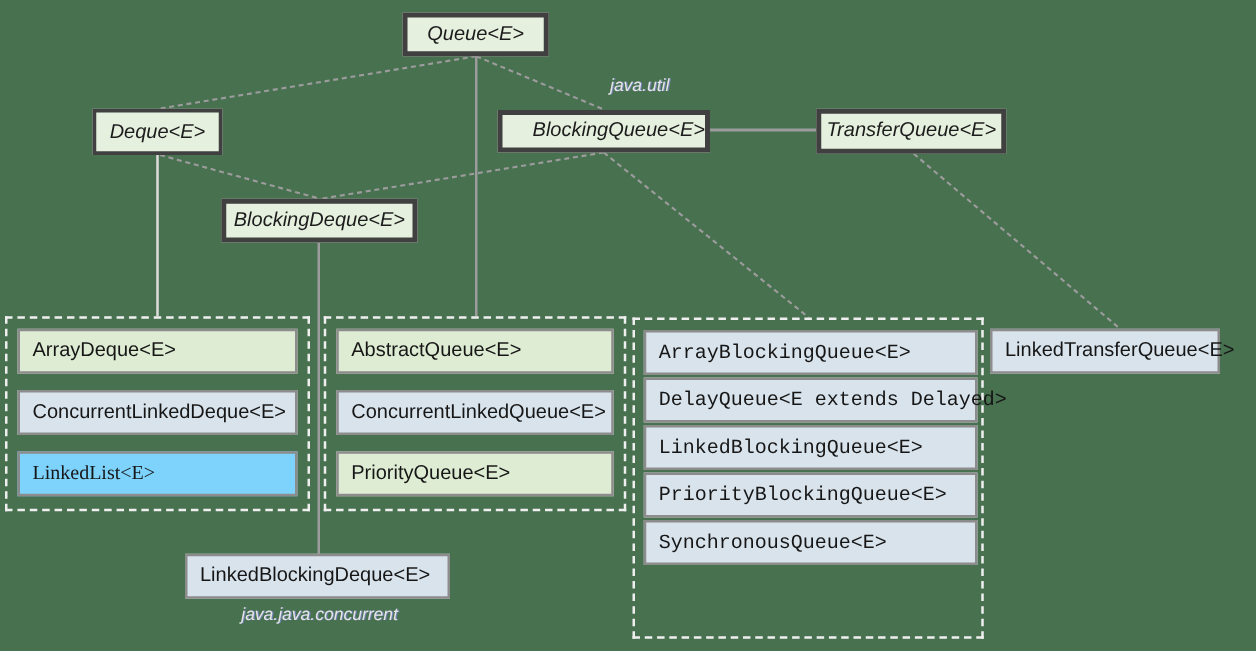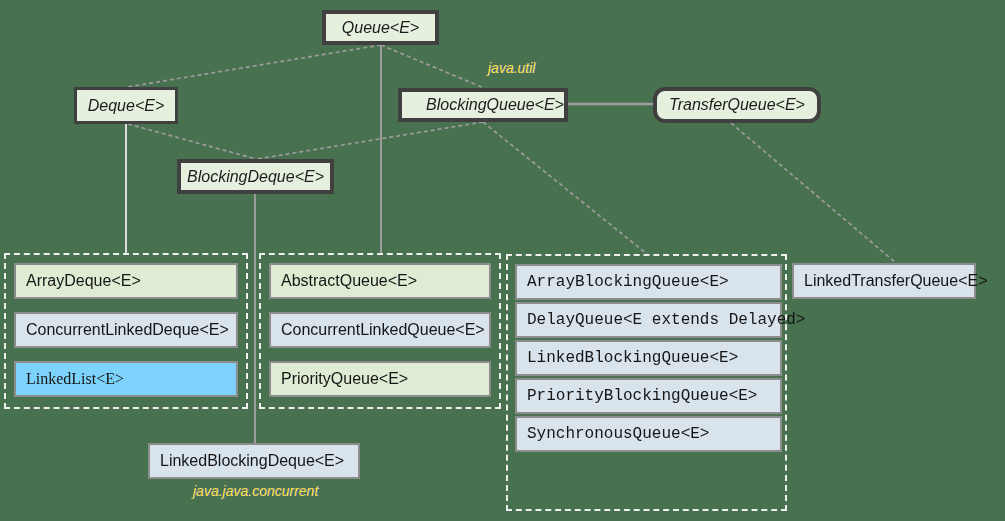--- a/index.html
+++ b/index.html
@@ -41,21 +41,21 @@
     white-space:nowrap;
   }
   .cls-green{background:#deecd3;}
   .cls-blue{background:#d8e3ec;}
   .cls-darkgreen{background:#7dd3fc;font-family:Liberation Serif, serif;}
   .standalone{position:absolute;width:212px;}
   .pkg{
     position:absolute;
     font-style:italic;
     font-size:14px;
-    color:#fde047;
+    color:#e5e5e5;
     text-shadow:1px 0 0 rgba(140,140,255,.55);
     white-space:nowrap;
   }
 </style>
 </head>
 <body>
 
 <div class="canvas">
 
   <svg class="edges" width="1005" height="521" viewBox="0 0 1005 521" xmlns="http://www.w3.org/2000/svg">
@@ -70,21 +70,21 @@
     <line x1="731" y1="123" x2="896" y2="263" stroke="#9c9c9c" stroke-width="1.7" stroke-dasharray="4 3"></line>
     <line x1="255" y1="194" x2="255" y2="443" stroke="#9c9c9c" stroke-width="2"></line>
   </svg>
 
   <div class="iface" style="left:322px;top:10px;width:117px;height:35px;">Queue&lt;E&gt;</div>
 
   <div class="iface thick" style="left:74px;top:87px;width:104px;height:37px;">Deque&lt;E&gt;</div>
 
   <div class="iface" style="left:398px;top:88px;width:170px;height:34px;padding-left:24px;">BlockingQueue&lt;E&gt;</div>
 
-  <div class="iface" style="left:653px;top:87px;width:168px;height:36px;border-radius:12px;">TransferQueue&lt;E&gt;</div>
+  <div class="iface" style="left:653px;top:87px;width:152px;height:36px;">TransferQueue&lt;E&gt;</div>
 
   <div class="iface" style="left:177px;top:159px;width:157px;height:35px;">BlockingDeque&lt;E&gt;</div>
 
   <span class="pkg" style="left:488px;top:60px;">java.util</span>
   <span class="pkg" style="left:193px;top:483px;">java.java.concurrent</span>
 
   <div class="group gap13" style="left:4px;top:253px;width:244px;height:156px;">
     <div class="cls cls-green">ArrayDeque&lt;E&gt;</div>
     <div class="cls cls-blue">ConcurrentLinkedDeque&lt;E&gt;</div>
     <div class="cls cls-darkgreen">LinkedList&lt;E&gt;</div>

